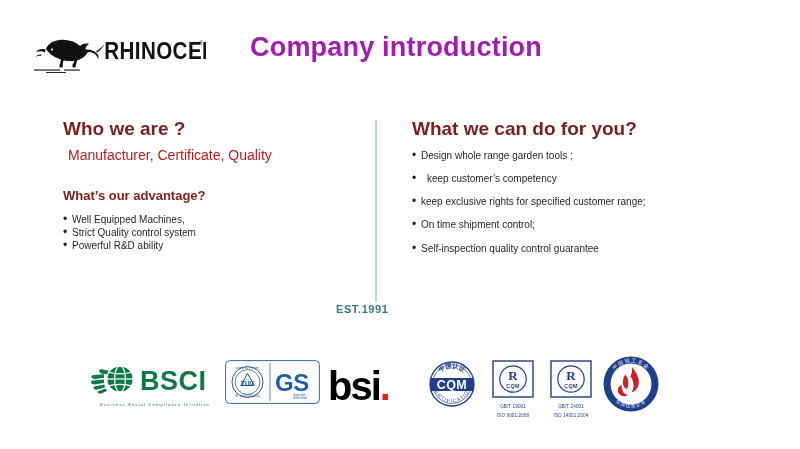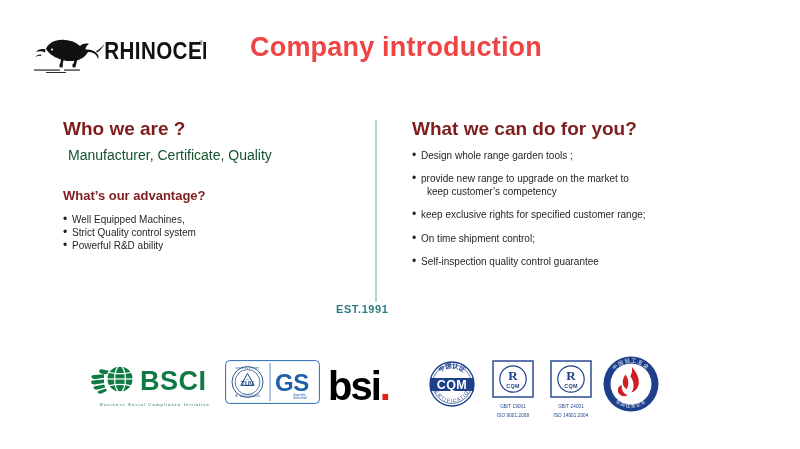--- a/index.html
+++ b/index.html
@@ -33,21 +33,21 @@
   }
   .brand-logo svg { display: block; }
 
   .page-title {
     position: absolute;
     left: 250px;
     top: 32px;
     font-size: 27px;
     font-weight: bold;
     letter-spacing: 0.2px;
-    color: #ef4444;
+    color: #a21caf;
     white-space: nowrap;
   }
 
   
   .divider {
     position: absolute;
     left: 375px;
     top: 120px;
     width: 2px;
     height: 182px;
@@ -85,21 +85,21 @@
     font-size: 19px;
     line-height: 1.15;
     margin: 0;
     white-space: nowrap;
   }
   .q-head.sub { font-size: 13px; }
 
   .plain-line {
     font-size: 14px;
     line-height: 1.35;
-    color: #14532d;
+    color: #b91c1c;
     margin: 6px 0 0 5px;
   }
 
   .gap-lg { height: 24px; }
   .gap-sm { height: 9px; }
 
   ul.bullets {
     list-style: none;
     margin: 0;
     padding: 0;
@@ -220,21 +220,20 @@
   </div>
 
   <div class="col-right">
     <div class="q-head">What we can do for you?</div>
     <div class="gap-sm"></div>
     <ul class="bullets loose">
       <li>
         <span>Design whole range garden tools ;</span>
       </li>
       <li>
-        <span>provide new range to upgrade on the market to</span>
         <span class="cont">keep customer’s   competency</span>
       </li>
       <li>
         <span>keep exclusive rights for specified customer range;</span>
       </li>
       <li>
         <span>On time shipment control;</span>
       </li>
       <li>
         <span>Self-inspection quality control guarantee</span>

